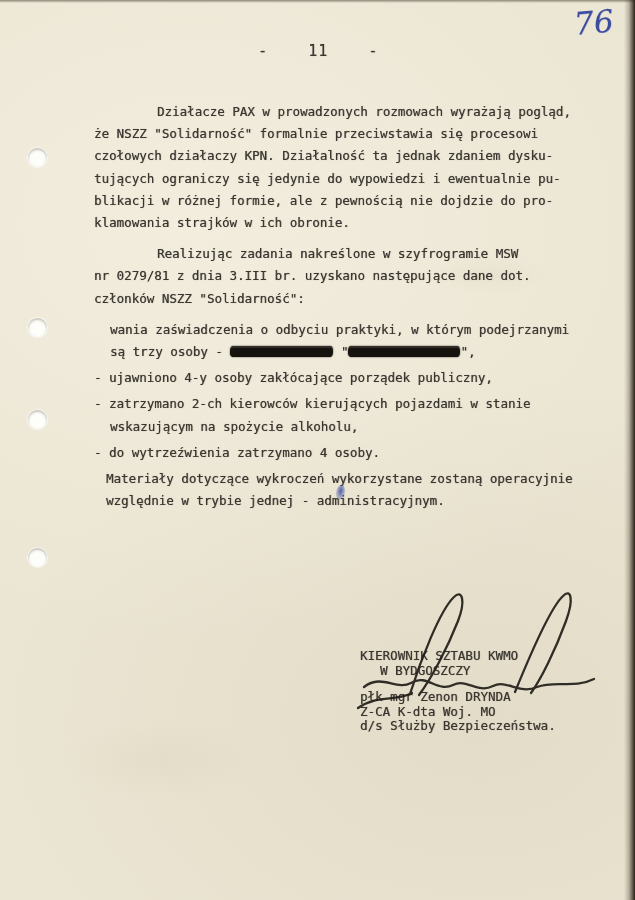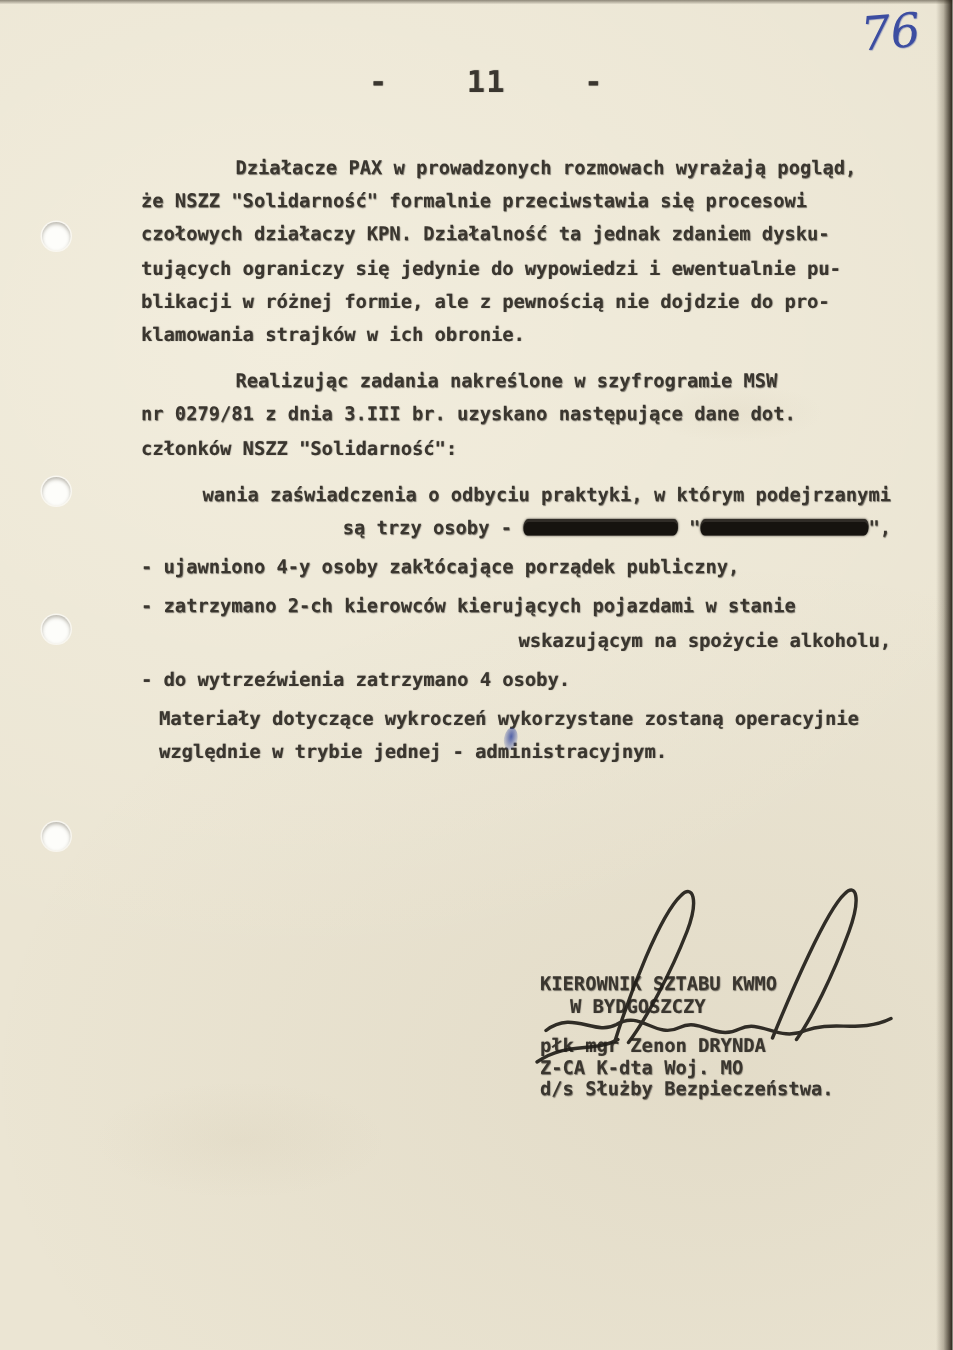--- a/index.html
+++ b/index.html
@@ -30,33 +30,33 @@
     box-shadow: inset 0 1.5px 2.5px rgba(70,60,40,0.35), 0 0 0 1px rgba(255,255,255,0.6);
   }
   .hole.h1 { top:148px; }
   .hole.h2 { top:318px; }
   .hole.h3 { top:410px; }
   .hole.h4 { top:548px; }
 
   
   .typed { color:#3a362f; text-shadow:0.4px 0.4px 0.7px rgba(58,54,47,0.65); }
   .page-header {
-    position:absolute; top:42px; left:246px;
-    font-size:20px; font-weight:bold; letter-spacing:1px;
+    position:absolute; top:42px; left:258px;
+    font-size:15px; font-weight:normal; letter-spacing:1px;
     white-space:pre;
   }
   .body {
     position:absolute; left:94px; top:101px; width:500px;
     font-size:12.5px; line-height:22.2px;
   }
-  .line { white-space:pre;font-weight:bold; }
+  .line { white-space:pre; }
   .indent { text-indent:63px; }
   .para { margin-bottom:9px; }
   .bullet { margin-bottom:4px; }
-  .bullet .cont { padding-left:16px;text-align:right; }
+  .bullet .cont { padding-left:16px; }
 
   .redaction-bar {
     display:inline-block; height:11px; vertical-align:-1px;
     background:#16130f;
     border-radius:3px/5px;
     box-shadow:0 0 1.5px #16130f, inset 0 2px 0 rgba(235,229,211,0.12);
   }
   .redaction-bar.r1 { width:103px; transform:skewX(-3deg); }
   .redaction-bar.r2 { width:112px; transform:skewX(-2deg); }
 

